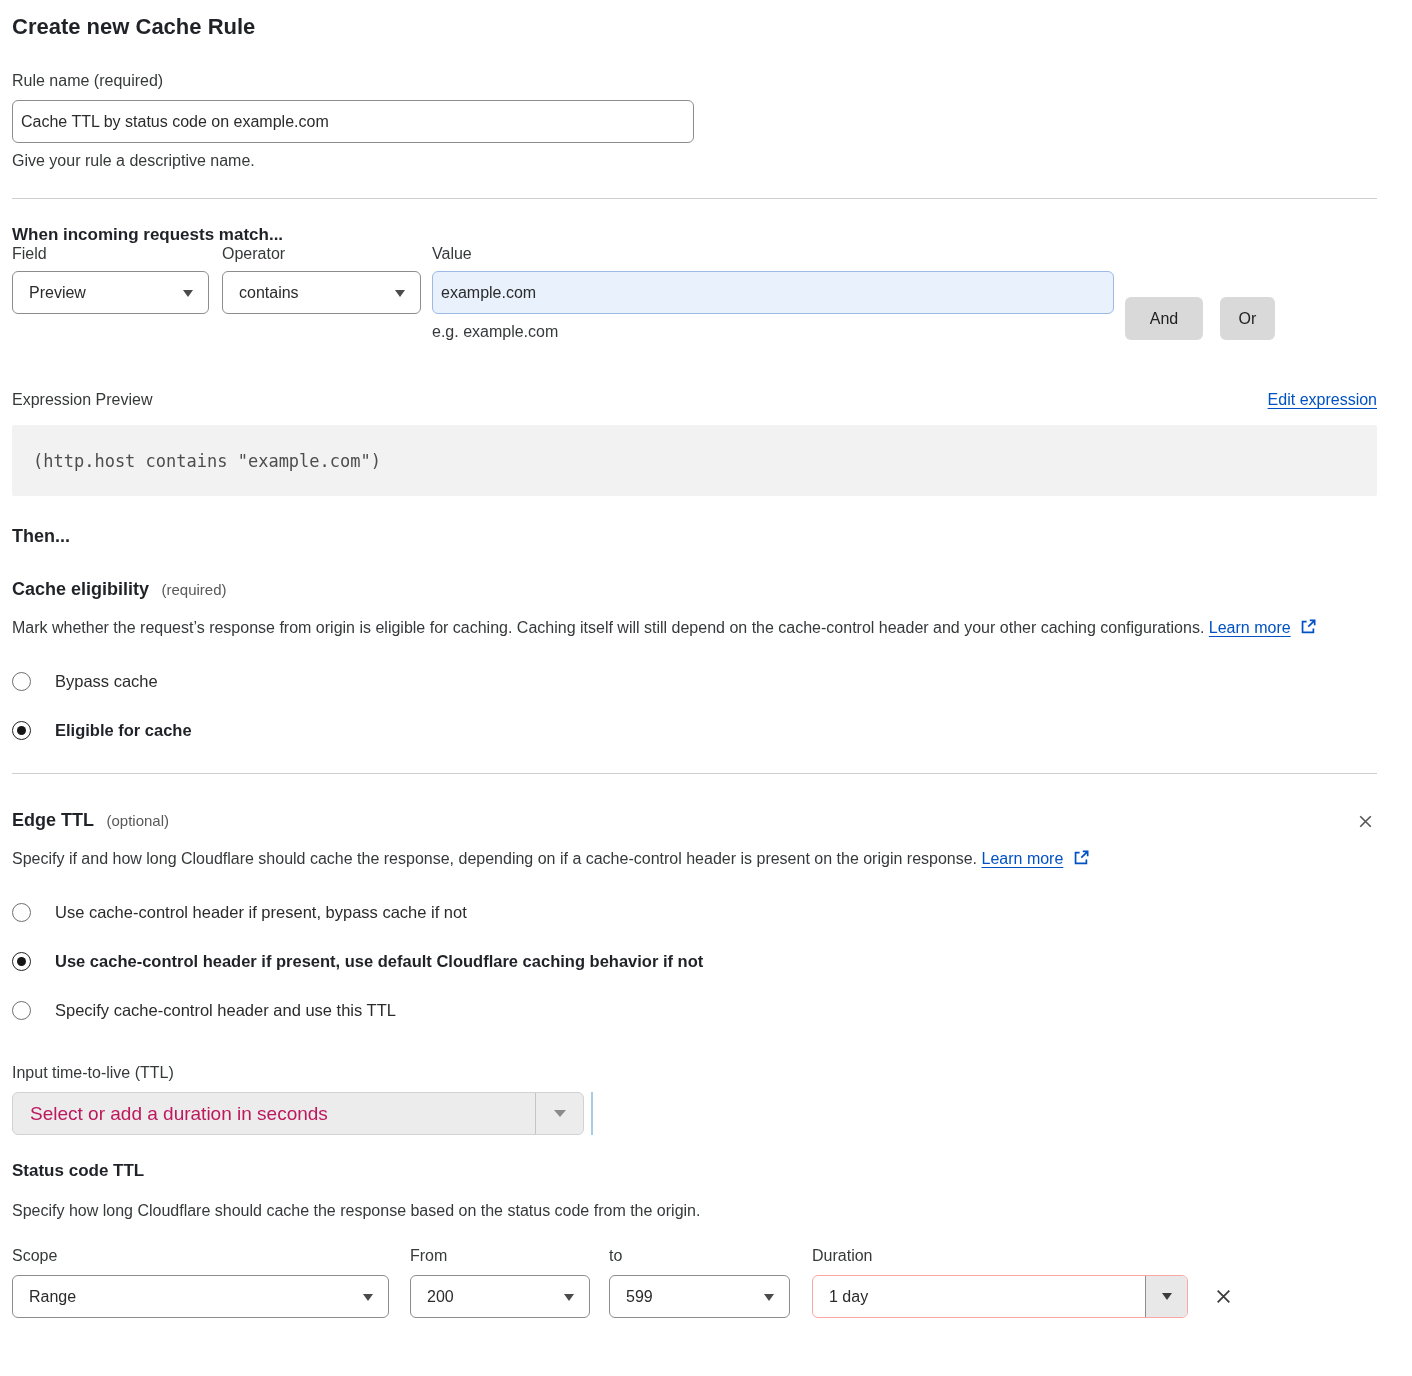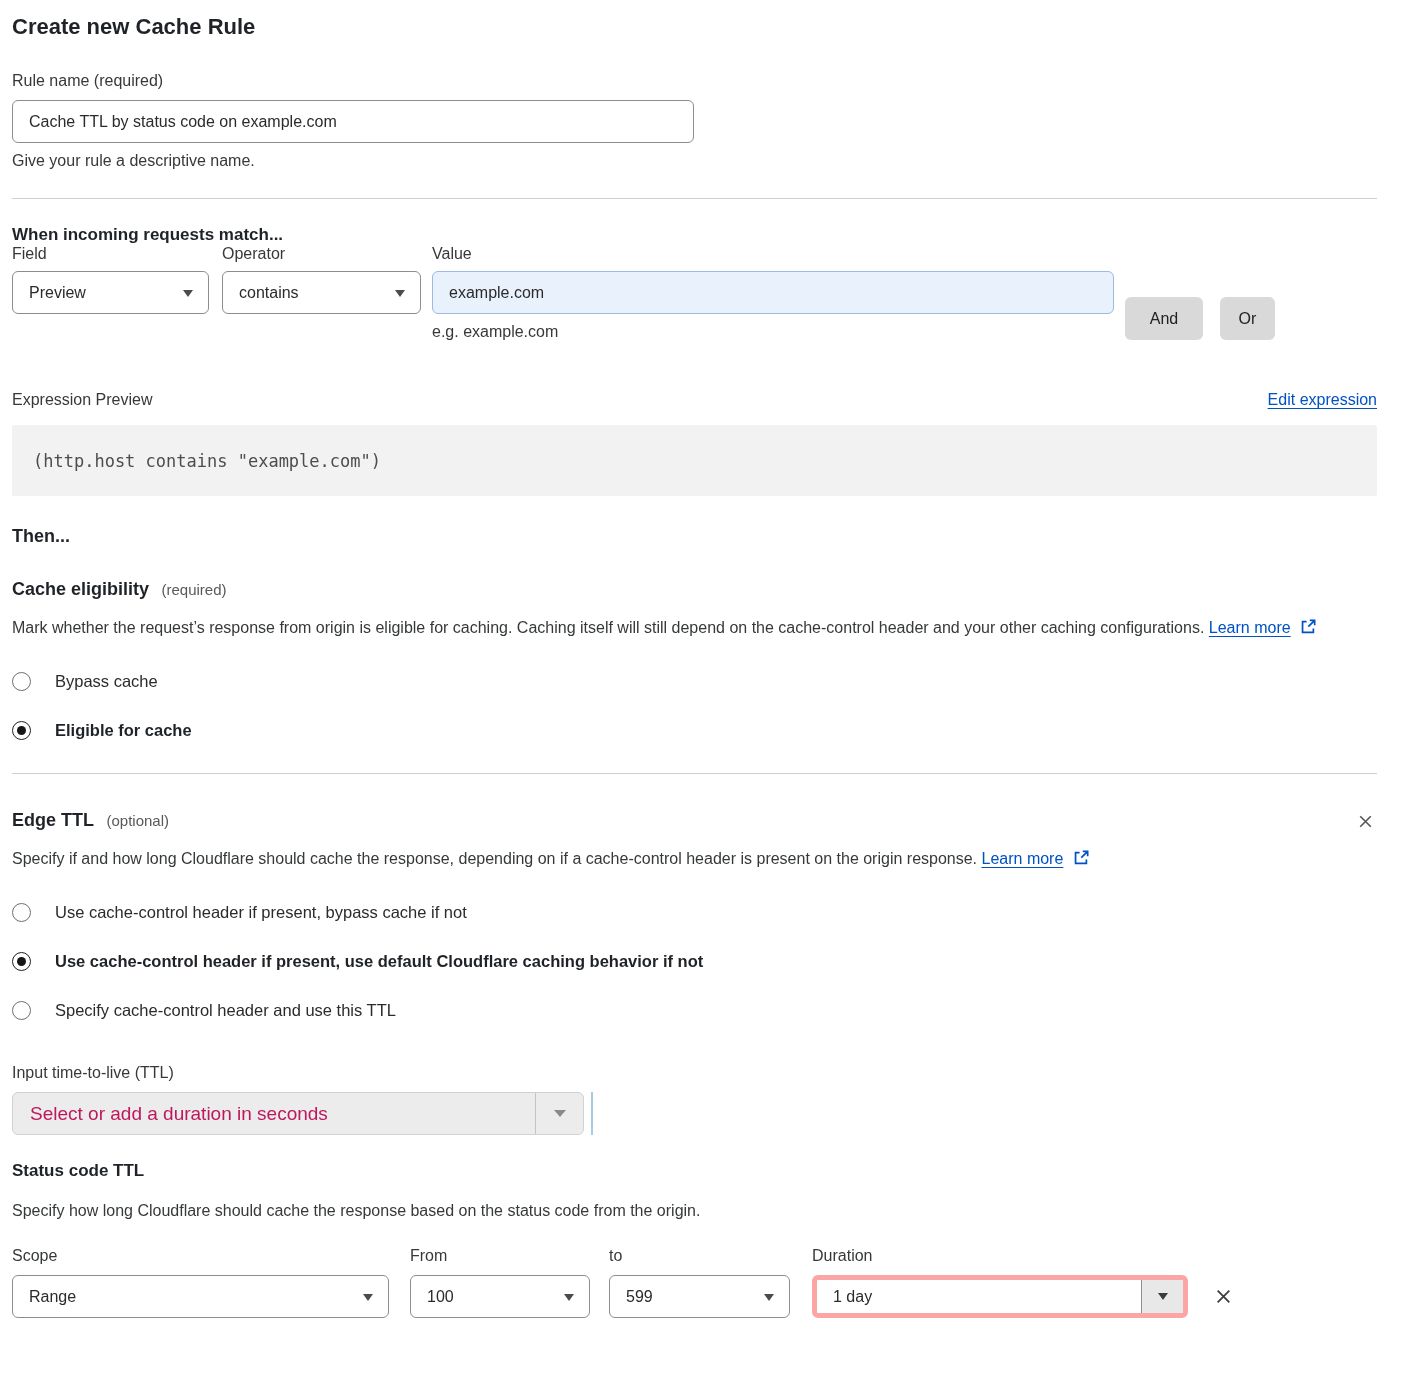--- a/index.html
+++ b/index.html
@@ -32,21 +32,21 @@
   .ctl {
     height: 43px;
     border: 1px solid #8d8d8d;
     border-radius: 6px;
     background: #fff;
     font-family: "Liberation Sans", sans-serif;
     font-size: 16px;
     color: #2b2b2b;
     padding: 0 16px;
   }
-  input.ctl { width: 682px; display: block; }
+  input.ctl { width: 682px; display: block; padding-left: 8px; }
   .select {
     position: relative;
     display: inline-flex;
     align-items: center;
     cursor: pointer;
     padding-right: 40px;
     vertical-align: top;
   }
   .caret {
     position: absolute;
@@ -166,21 +166,21 @@
   
   .sc-labels { display: flex; margin-top: 22px; }
   .sc-row { display: flex; align-items: center; margin-top: 10px; }
   .w-scope { width: 377px; }
   .w-from  { width: 180px; }
   .w-to    { width: 181px; }
   .combo-duration {
     width: 376px;
     height: 43px;
     background: #fff;
-    border: 5px solid #fca5a5;
+    border: 1px solid #fca5a5;
     border-radius: 6px;
     display: inline-flex;
     align-items: center;
     overflow: hidden;
   }
   .combo-duration .val { flex: 1; padding-left: 16px; font-size: 16px; color: #2b2b2b; }
   .combo-duration .arrow-cell {
     width: 42px; height: 100%;
     background: #e8e8e8;
     border-left: 1px solid #8d8d8d;
@@ -342,21 +342,21 @@
     <div class="w-to" style="margin-right:22px">to</div>
     <div>Duration</div>
   </div>
 
   <div class="sc-row">
     <div class="ctl select w-scope" style="margin-right:21px">
       <span>Range</span>
       <span class="caret"></span>
     </div>
     <div class="ctl select w-from" style="margin-right:19px">
-      <span>100</span>
+      <span>200</span>
       <span class="caret"></span>
     </div>
     <div class="ctl select w-to" style="margin-right:22px">
       <span>599</span>
       <span class="caret"></span>
     </div>
     <div class="combo-duration">
       <span class="val">1 day</span>
       <span class="arrow-cell">
         <span class="tri"></span>

